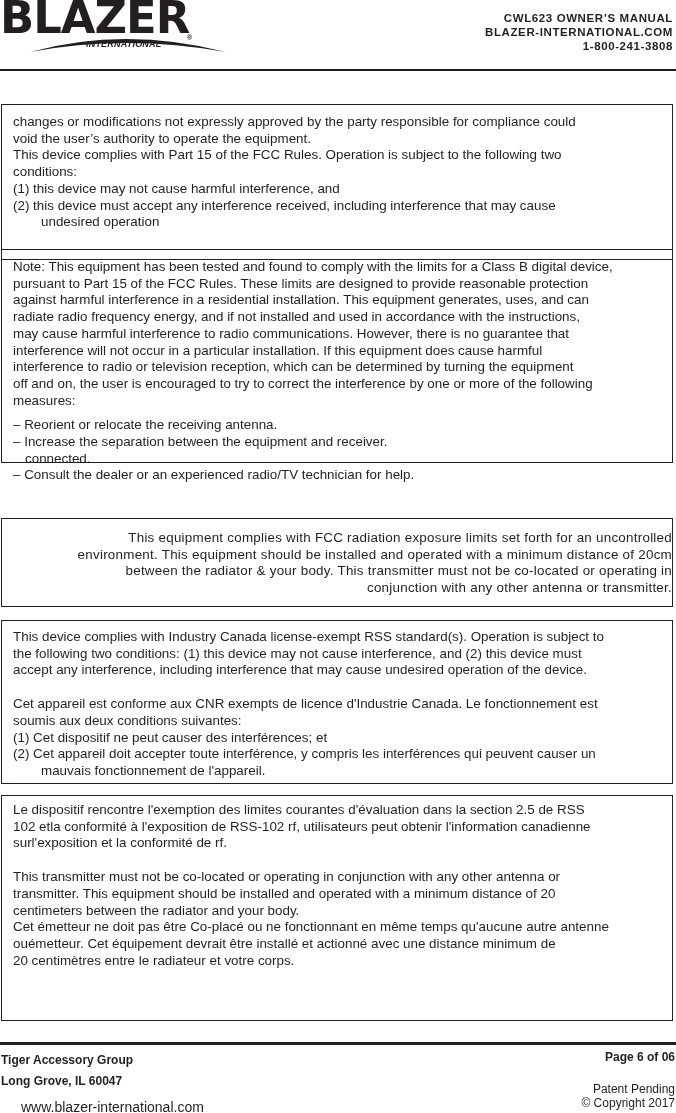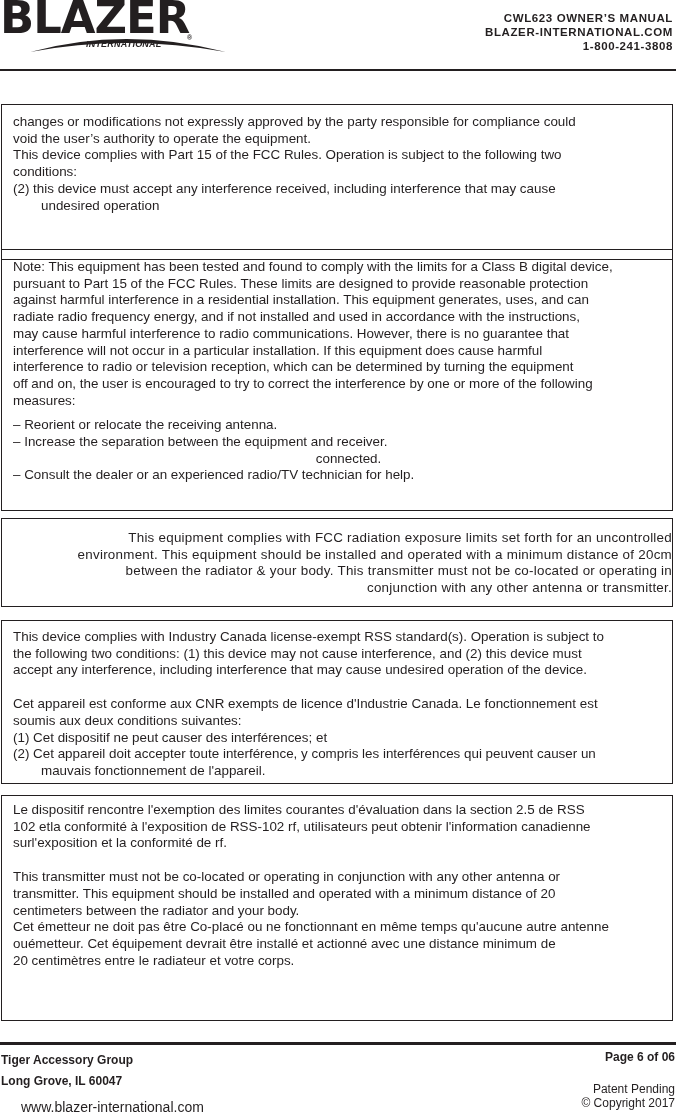--- a/index.html
+++ b/index.html
@@ -27,23 +27,23 @@
     .rule-top { position: absolute; left: 0; top: 69px; width: 676px; height: 2px; background: #231f20; }
     .box {
       position: absolute; left: 1px; width: 672px; border: 1px solid #231f20;
       box-sizing: border-box; padding: 9px 0 0 11px;
       font-size: 13.4px; line-height: 16.7px; color: #231f20;
     }
     .box p { margin: 0; white-space: pre-line; }
     .box .gap { height: 8px; }
     .box .gap-lg { height: 17px; }
     .indent { padding-left: 28px; }
-    .indent-sm { padding-left: 12px; text-align: center; }
+    .indent-sm { padding-left: 12px; }
     .b1 { top: 104px; height: 156px; }
-    .b2 { top: 249px; height: 262px; }
+    .b2 { top: 249px; height: 214px; }
     .b3 { top: 518px; height: 89px; padding-top: 11px; letter-spacing: 0.25px; text-align: right; }
     .b4 { top: 620px; height: 164px; padding-top: 8px; }
     .b5 { top: 795px; height: 226px; padding-top: 6px; }
     .rule-bottom { position: absolute; left: 0; top: 1042px; width: 676px; height: 3px; background: #231f20; }
     .footer-left {
       position: absolute; left: 1px; top: 1050px; font-size: 12px; font-weight: bold; line-height: 21px;
     }
     .footer-url { position: absolute; left: 1px; top: 1100px; font-size: 14px; line-height: 14px; padding-left: 20px; }
     .footer-page { position: absolute; right: 1px; top: 1050px; font-size: 12px; font-weight: bold; }
     .footer-legal { position: absolute; right: 1px; top: 1082px; text-align: right; font-size: 12px; line-height: 14px; }
@@ -66,20 +66,21 @@
   <div>1-800-241-3808</div>
 </div>
 
 <div class="rule-top"></div>
 
 <div class="box b1">
   <p>changes or modifications not expressly approved by the party responsible for compliance could
 void the user’s authority to operate the equipment.</p>
   <p>This device complies with Part 15 of the FCC Rules. Operation is subject to the following two
 conditions:</p>
+  <p>(1) this device may not cause harmful interference, and</p>
   <p>(2) this device must accept any interference received, including interference that may cause</p>
   <p class="indent">undesired operation</p>
 </div>
 
 <div class="box b2">
   <p>Note: This equipment has been tested and found to comply with the limits for a Class B digital device,
 pursuant to Part 15 of the FCC Rules. These limits are designed to provide reasonable protection
 against harmful interference in a residential installation. This equipment generates, uses, and can
 radiate radio frequency energy, and if not installed and used in accordance with the instructions,
 may cause harmful interference to radio communications. However, there is no guarantee that

